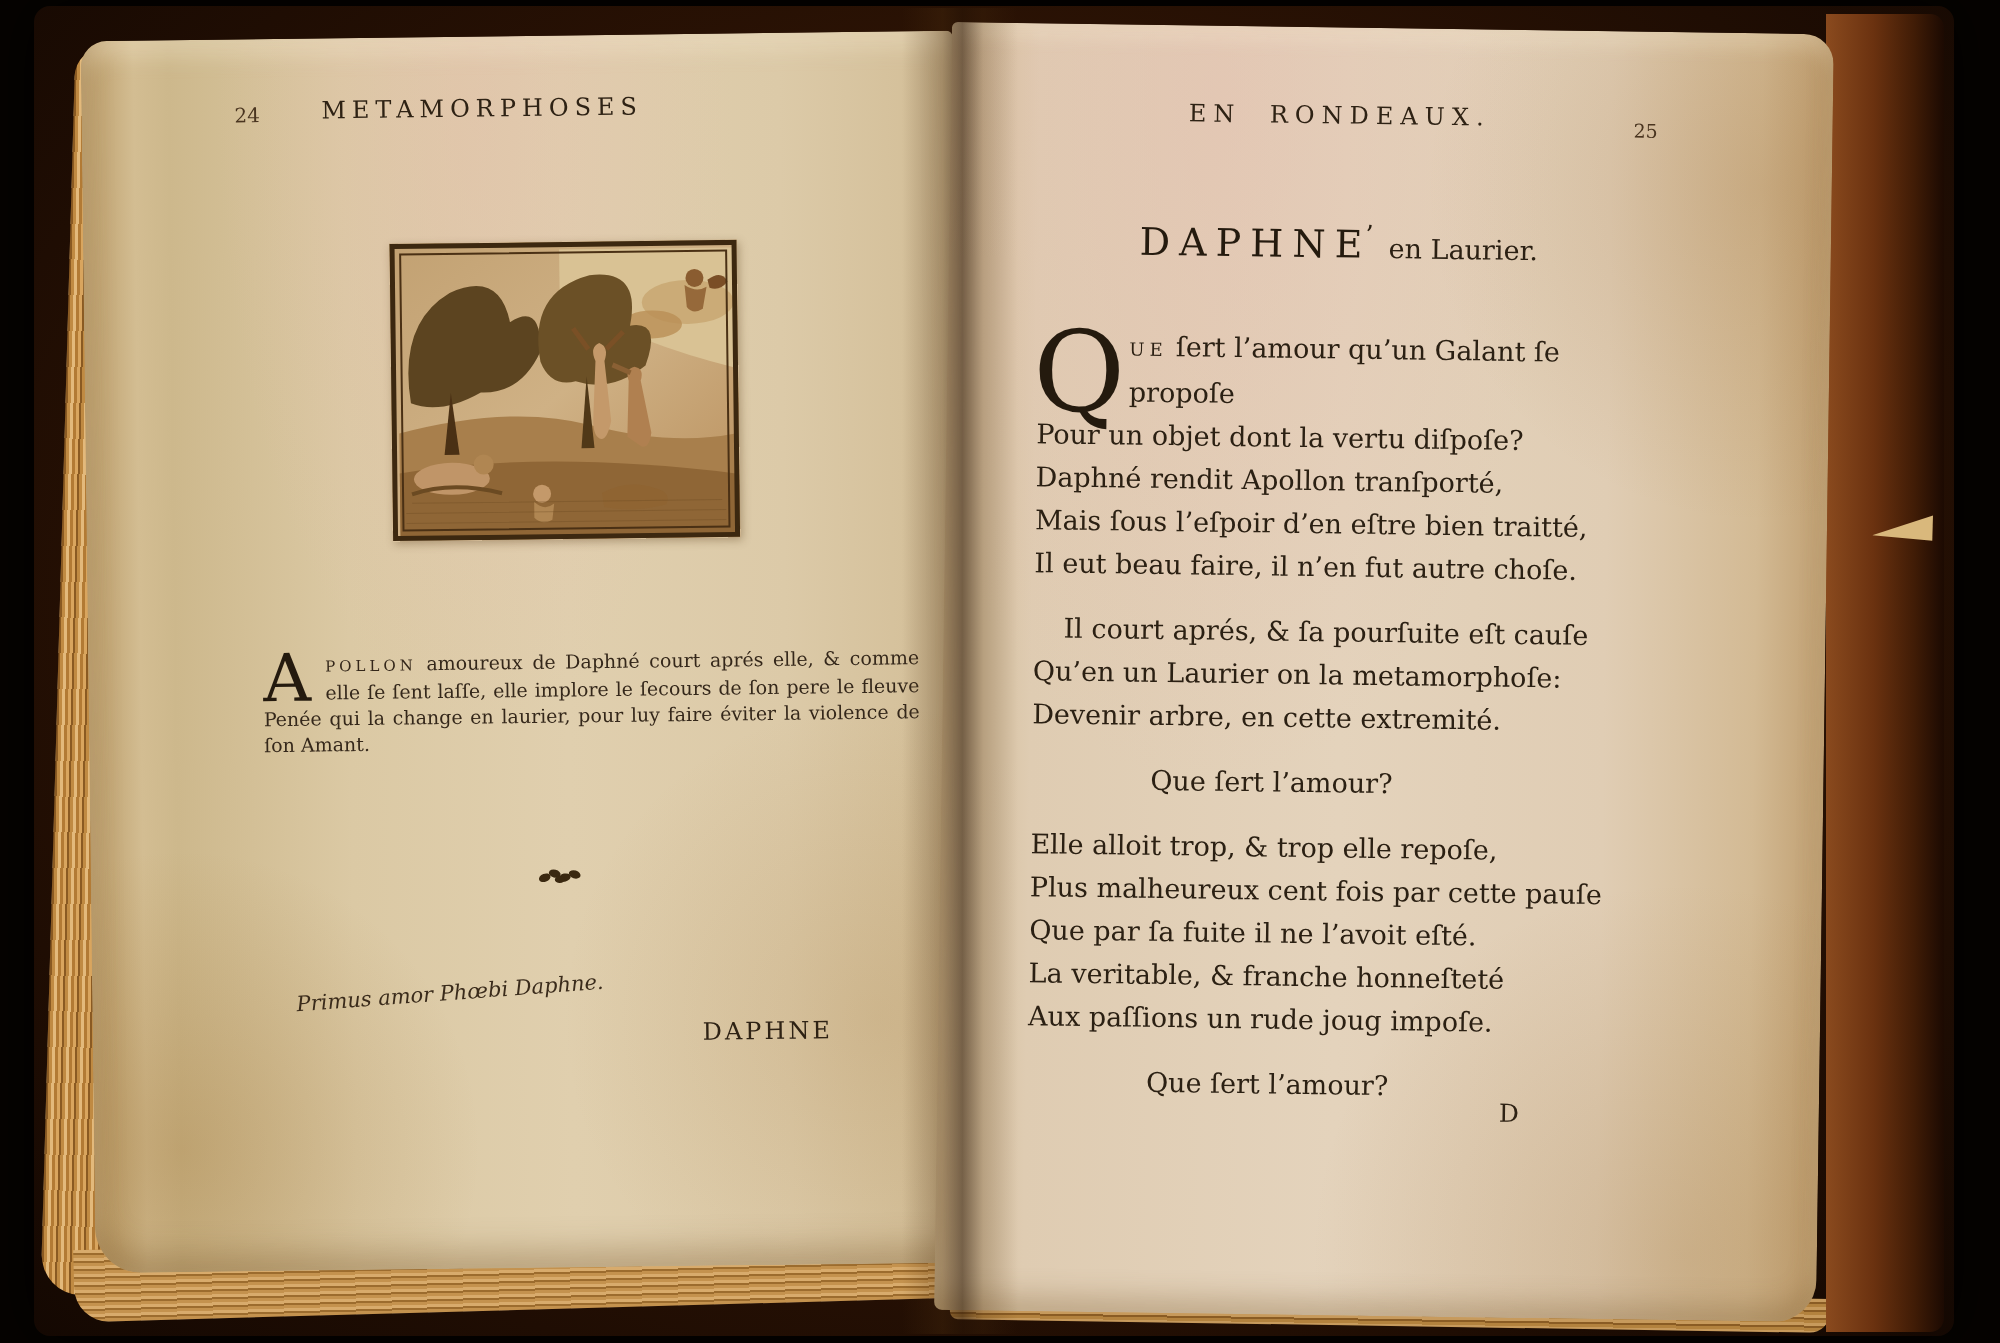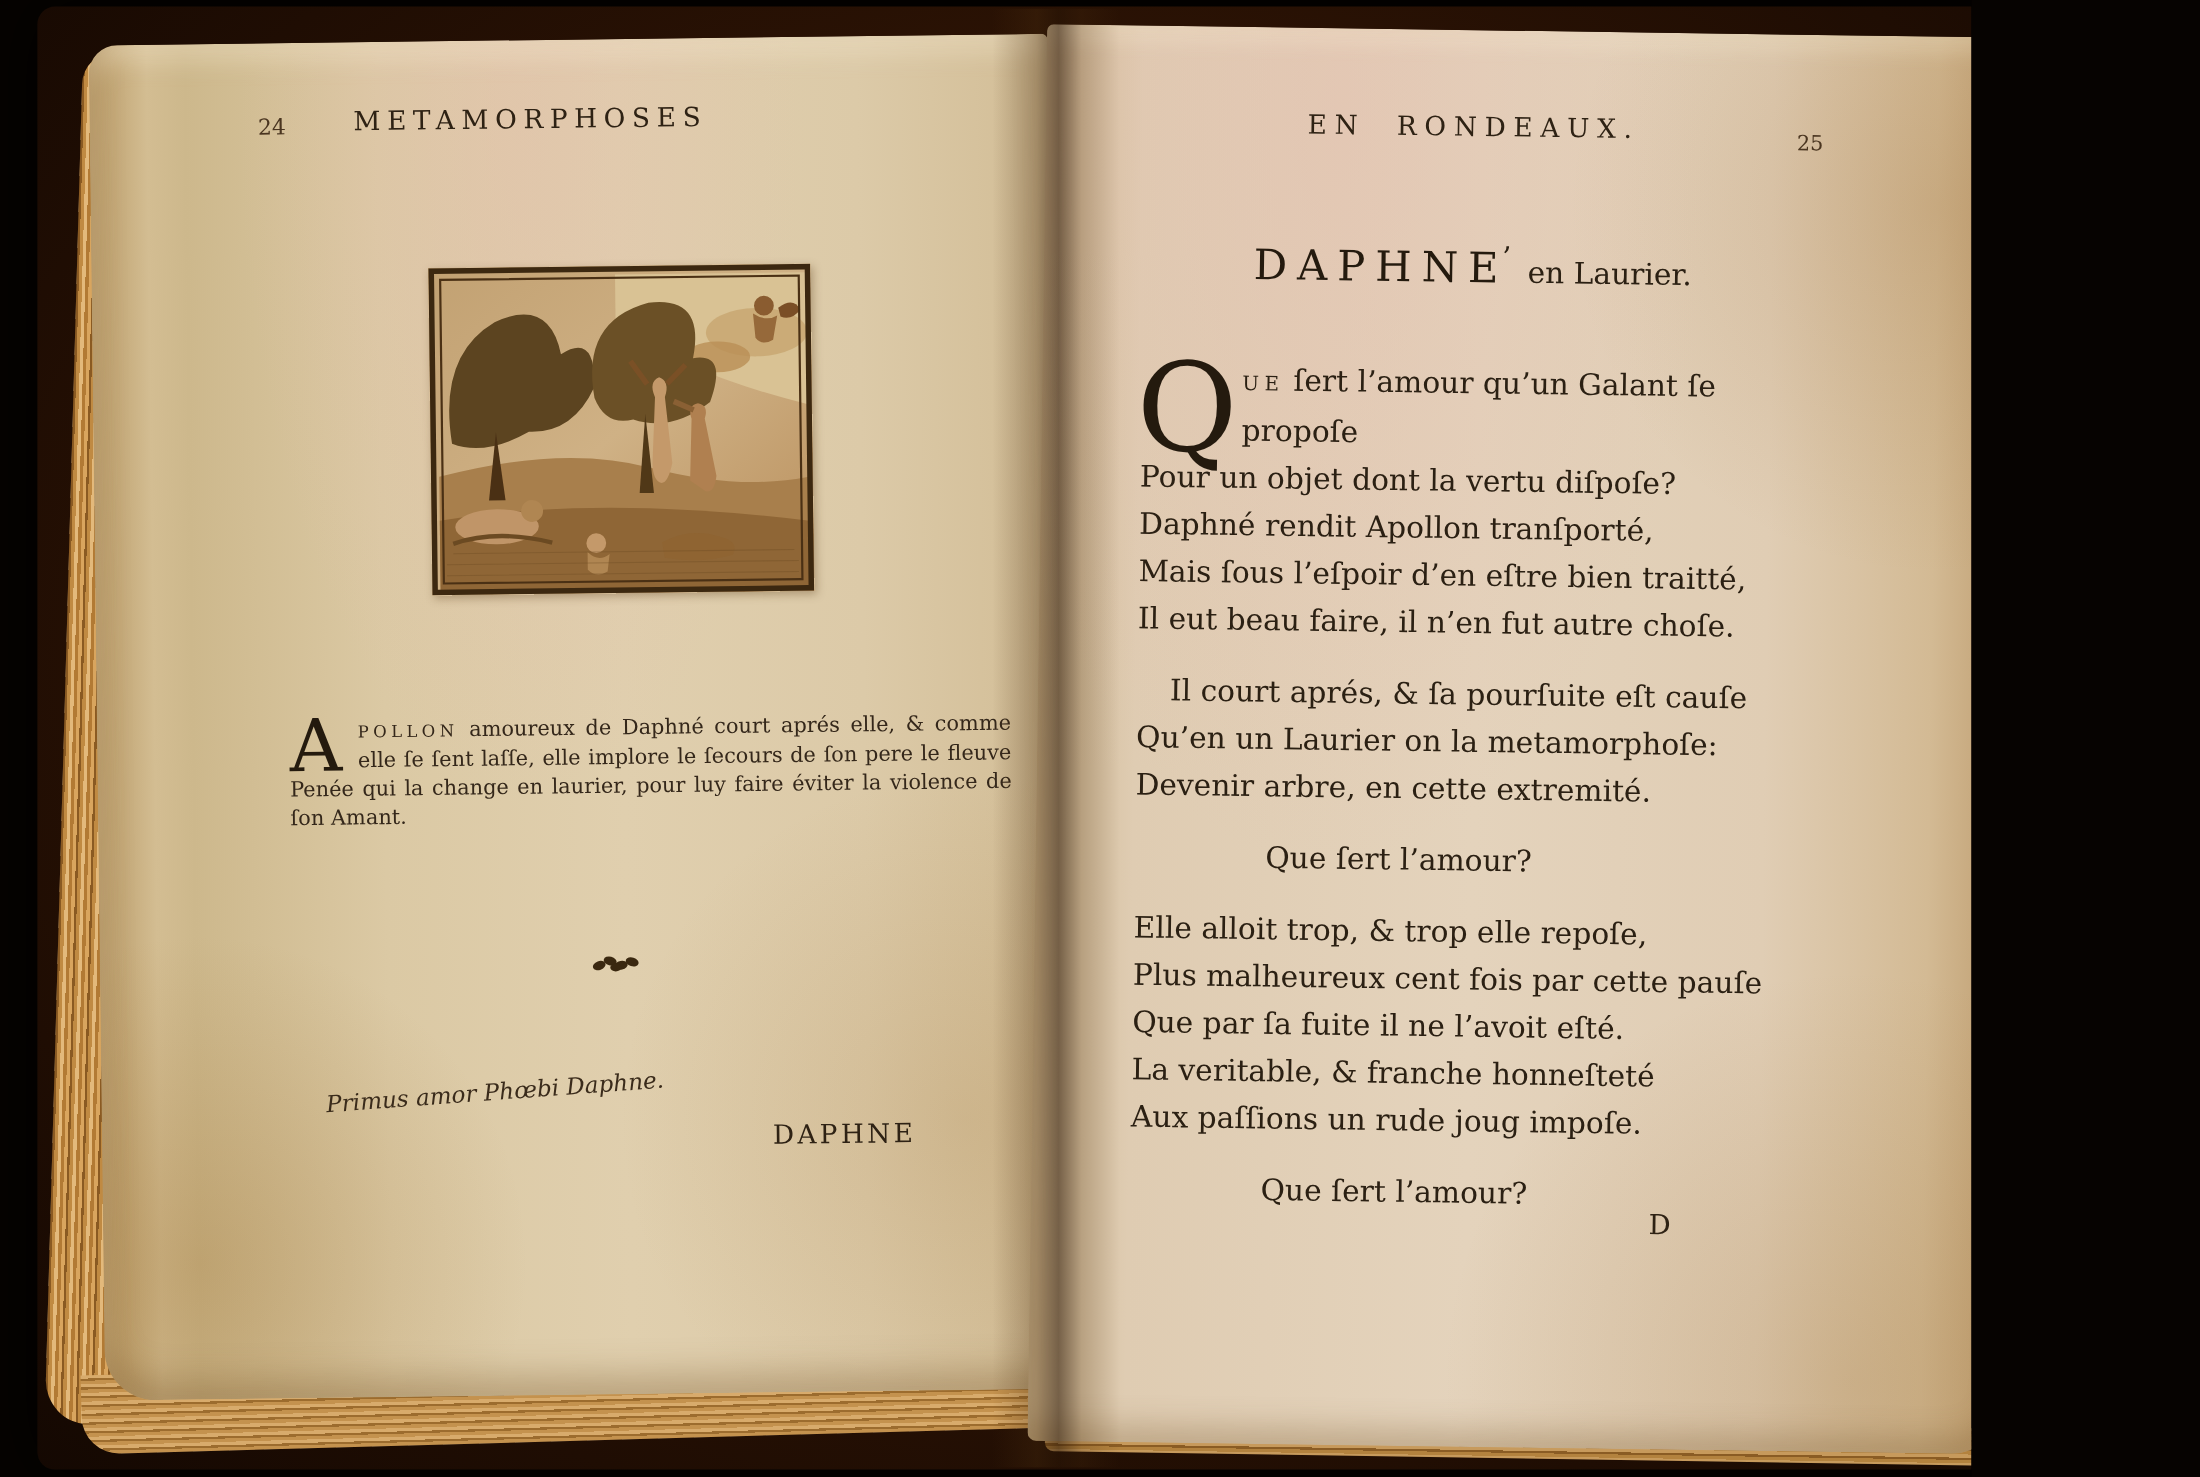--- a/index.html
+++ b/index.html
@@ -1,16 +1,16 @@
 <!DOCTYPE html>
 <html><head>
 <meta charset="utf-8">
 <style>
   html,body{margin:0;padding:0;background:#060301;}
-  .scene{position:relative;width:1792px;height:1343px;background:#060301;overflow:hidden;
+  .scene{position:relative;width:2000px;height:1343px;background:#060301;overflow:hidden;
          font-family:"DejaVu Serif",serif;color:#2b2013;}
 
   
   .book-cover{position:absolute;left:34px;top:6px;width:1920px;height:1330px;border-radius:16px;
     background:radial-gradient(ellipse at 50% 45%, #3c1d08 0%, #2a1204 55%, #140802 100%);
     box-shadow:0 0 60px rgba(0,0,0,.9);}
   .page-edges-left{position:absolute;left:58px;top:48px;width:125px;height:1248px;
     transform:rotate(1.6deg);border-radius:30px 0 0 40px;
     background:repeating-linear-gradient(90deg,#8a5a22 0 2px,#c08a42 2px 5px,#e3b97b 5px 8px,#b27a34 8px 11px,#d9a55e 11px 14px);}
   .page-edges-bottom-left{position:absolute;left:74px;top:1238px;width:885px;height:72px;

